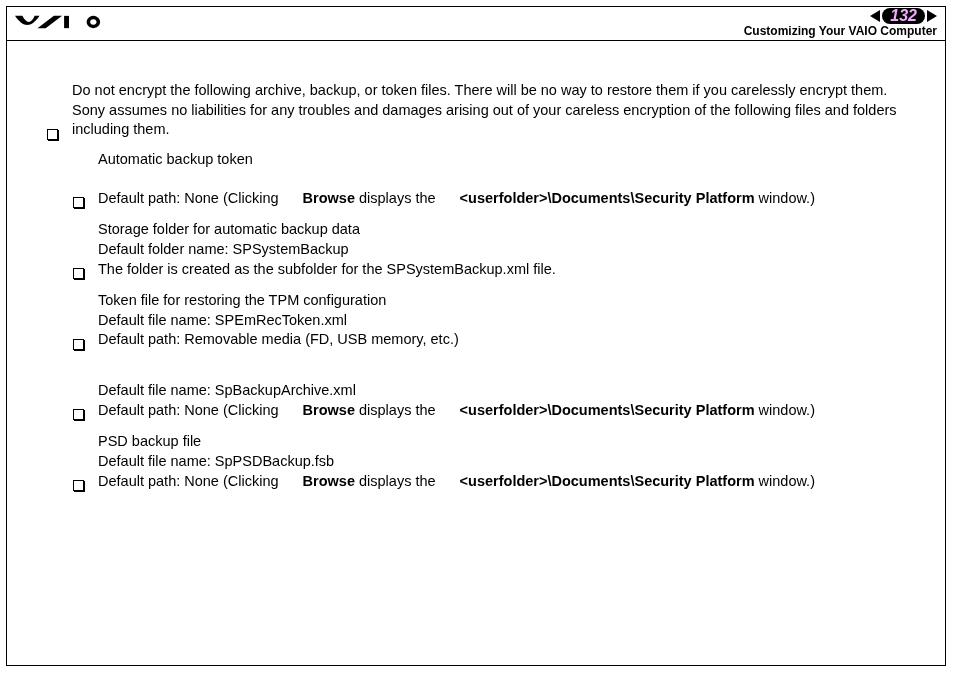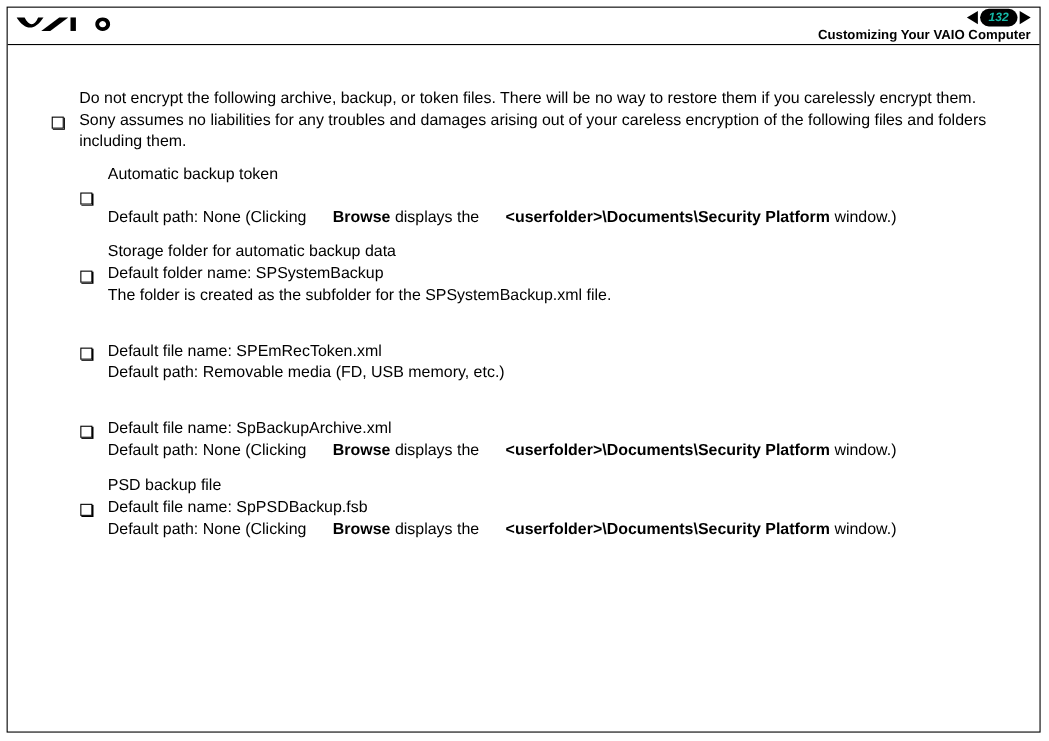--- a/index.html
+++ b/index.html
@@ -44,24 +44,24 @@
     line-height: 1.2;
   }
   .page-nav {
     display: flex;
     align-items: center;
     justify-content: flex-end;
     gap: 2px;
   }
   .page-num-pill {
     background: #000;
-    color: #14b8a6;
+    color: #f0abfc;
     font-weight: bold;
     font-style: italic;
-    font-size: 11px;
+    font-size: 16px;
     padding: 0 8px;
     border-radius: 9px;
     height: 16px;
     line-height: 16px;
     display: inline-block;
   }
   .arrow-left, .arrow-right {
     display: inline-block;
   }
   .arrow-left {
@@ -80,21 +80,21 @@
     font-weight: bold;
     font-size: 12px;
   }
   .content {
     padding: 40px 20px 10px 40px;
     font-size: 14.5px;
     line-height: 1.35;
   }
   .bullet-row {
     display: flex;
-    align-items: center;
+    align-items: flex-end;
     margin-bottom: 8px;
   }
   .sq {
     flex: 0 0 auto;
     width: 11px;
     height: 11px;
     border: 1.5px solid #000;
     box-shadow: 1px 1px 0 #000;
     margin-right: 14px;
     margin-top: 3px;
@@ -159,21 +159,21 @@
         <div>
           <span>Storage folder for automatic backup data</span><br>
           <span>Default folder name: SPSystemBackup</span><br>
           <span>The folder is created as the subfolder for the SPSystemBackup.xml file.</span>
         </div>
       </div>
 
       <div class="bullet-row">
         <span class="sq"></span>
         <div>
-          <br>
+          <span>Token file for restoring the TPM configuration</span><br>
           <span>Default file name: SPEmRecToken.xml</span><br>
           <span>Default path: Removable media (FD, USB memory, etc.)</span>
         </div>
       </div>
 
       <div class="bullet-row">
         <span class="sq"></span>
         <div>
           <br>
           <span>Default file name: SpBackupArchive.xml</span><br>

